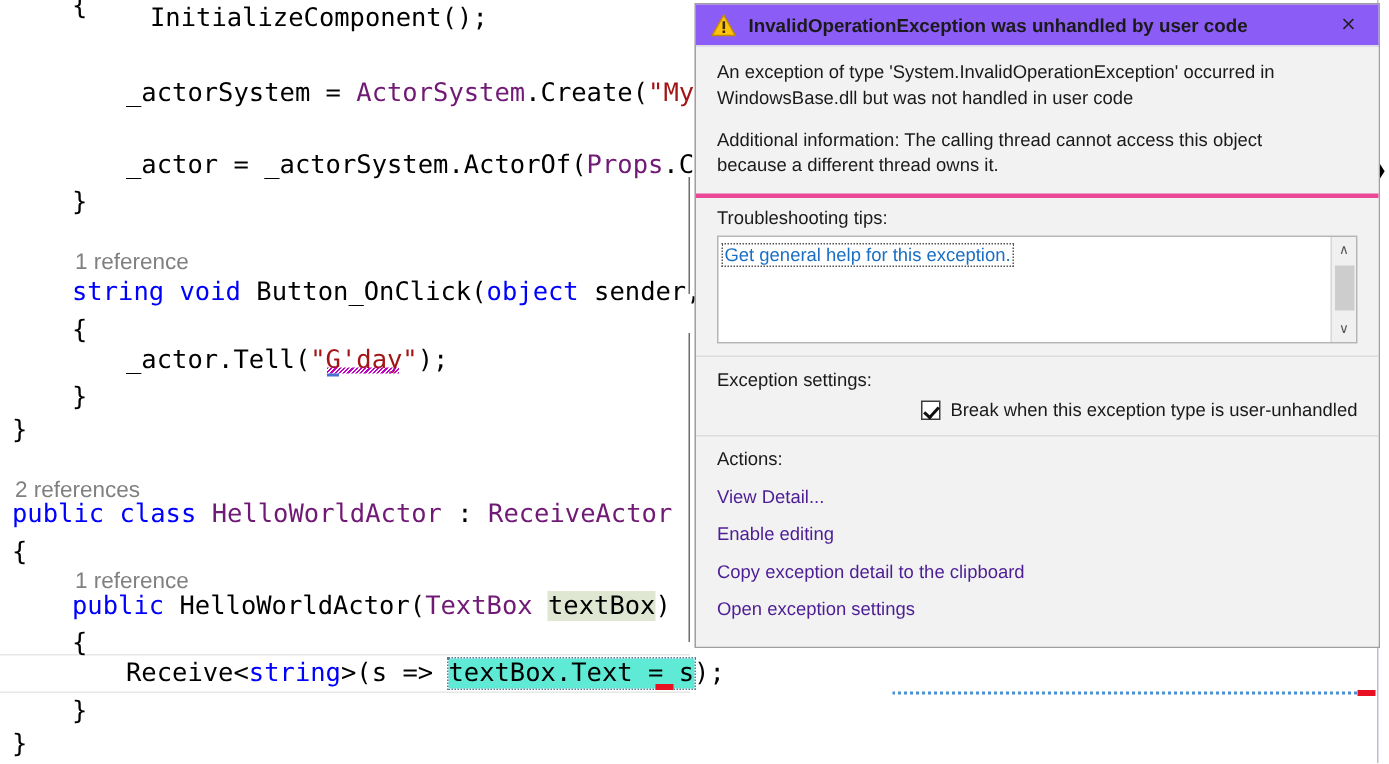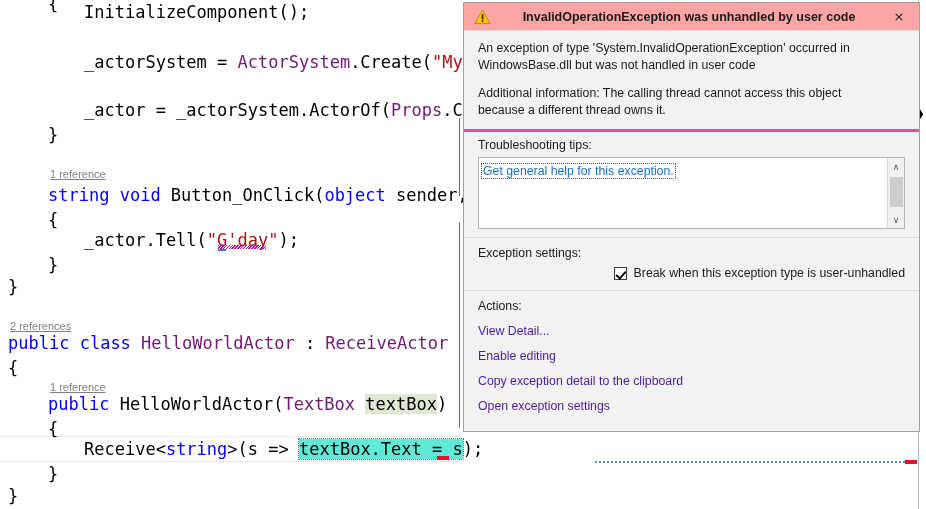--- a/index.html
+++ b/index.html
@@ -40,23 +40,22 @@
     font-size: 17px;
   }
 
   .codelens {
     position: absolute;
     left: 0;
     white-space: pre;
     height: 17px;
     line-height: 17px;
     font-family: "Liberation Sans", sans-serif;
-    font-size: 11px;
+    font-size: 15px;
     color: #808080;
-    text-decoration: underline;
   }
 
   .kw      { color: #0000ff; }
   .type    { color: #701a75; }
   .str     { color: #a31515; }
   .plain   { color: #000000; }
 
   .hl-param {
     background: #dfe6d2;
   }
@@ -136,27 +135,26 @@
     width: 457px; height: 430px;
     background: #f2f2f2;
     border: 1px solid #a0a0a0;
     box-shadow: 0 0 0 0 rgba(0,0,0,0);
     display: flex;
     flex-direction: column;
   }
 
   #dlg-titlebar {
     height: 28px;
-    background: #fca5a5;
+    background: #8b5cf6;
     border-bottom: 1px solid #dcdcdc;
     display: flex;
     align-items: center;
     padding: 0 0 0 10px;
     flex: none;
-    text-align: center;
   }
   #warn-icon {
     width: 17px; height: 16px;
     position: relative;
     flex: none;
     margin-right: 8px;
   }
   #dlg-title {
     font-size: 12.5px;
     font-weight: bold;
@@ -313,21 +311,21 @@
 
 <div id="root">
 
   <div id="editor">
 
     <div class="cur-line-top" style="top:436px;"></div>
     <div class="cur-line-bot" style="top:461px;"></div>
 
     <div id="code-layer">
         <div class="code-line" style="top: -8px; padding-left: 48px;"><span class="plain">{</span></div>
-        <div class="code-line" style="top: 0px; padding-left: 84px;"><span class="plain">InitializeComponent();</span></div>
+        <div class="code-line" style="top: 0px; padding-left: 84px; margin-left: 16px;"><span class="plain">InitializeComponent();</span></div>
         <div class="code-line" style="top: 50px; padding-left: 84px;"><span class="plain">_actorSystem = </span><span class="type">ActorSystem</span><span class="plain">.Create(</span><span class="str">"MyS</span></div>
         <div class="code-line" style="top: 98px; padding-left: 84px;"><span class="plain">_actor = _actorSystem.ActorOf(</span><span class="type">Props</span><span class="plain">.Cr</span></div>
         <div class="code-line" style="top: 123px; padding-left: 48px;"><span class="plain">}</span></div>
         <div class="code-line" style="top: 183px; padding-left: 48px;"><span class="kw">string</span><span class="plain"> </span><span class="kw">void</span><span class="plain"> Button_OnClick(</span><span class="kw">object</span><span class="plain"> sender,</span></div>
         <div class="code-line" style="top: 208px; padding-left: 48px;"><span class="plain">{</span></div>
         <div class="code-line" style="top: 228px; padding-left: 84px;"><span class="plain">_actor.Tell(</span><span class="str">"G'day"</span><span class="plain">);</span></div>
         <div class="code-line" style="top: 253px; padding-left: 48px;"><span class="plain">}</span></div>
         <div class="code-line" style="top: 275px; padding-left: 8px;"><span class="plain">}</span></div>
         <div class="code-line" style="top: 331px; padding-left: 8px;"><span class="kw">public</span><span class="plain"> </span><span class="kw">class</span><span class="plain"> </span><span class="type">HelloWorldActor</span><span class="plain"> : </span><span class="type">ReceiveActor</span></div>
         <div class="code-line" style="top: 356px; padding-left: 8px;"><span class="plain">{</span></div>

